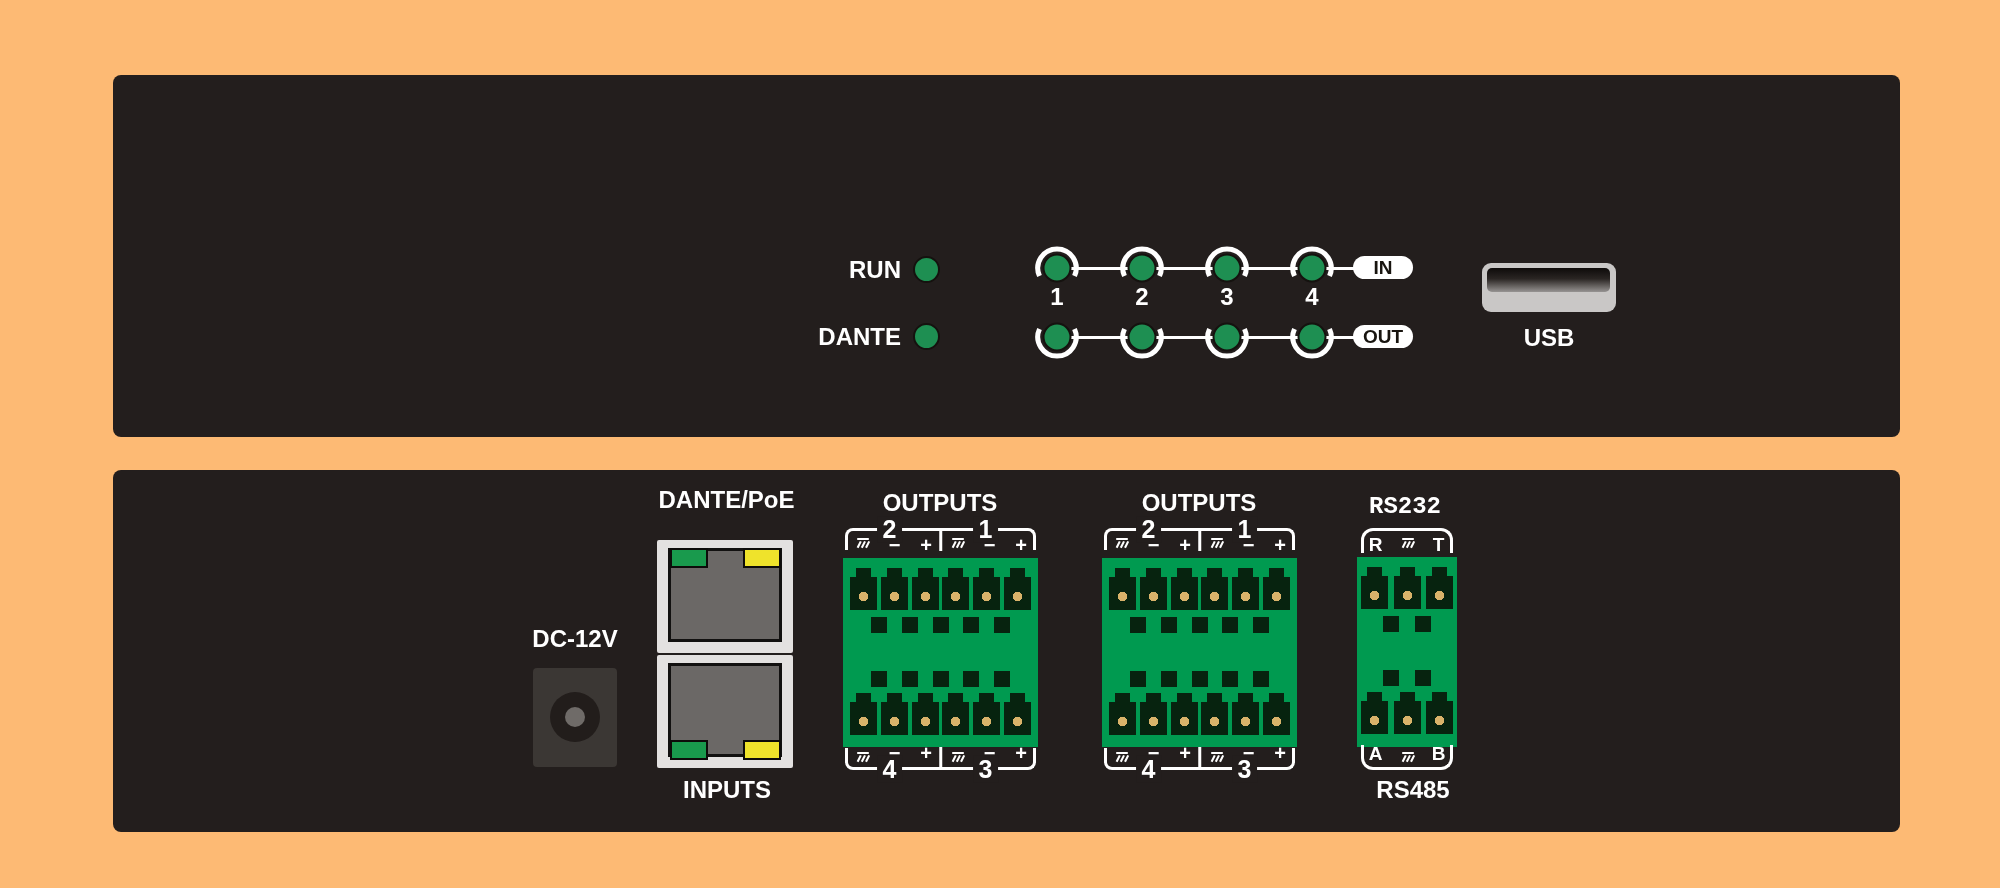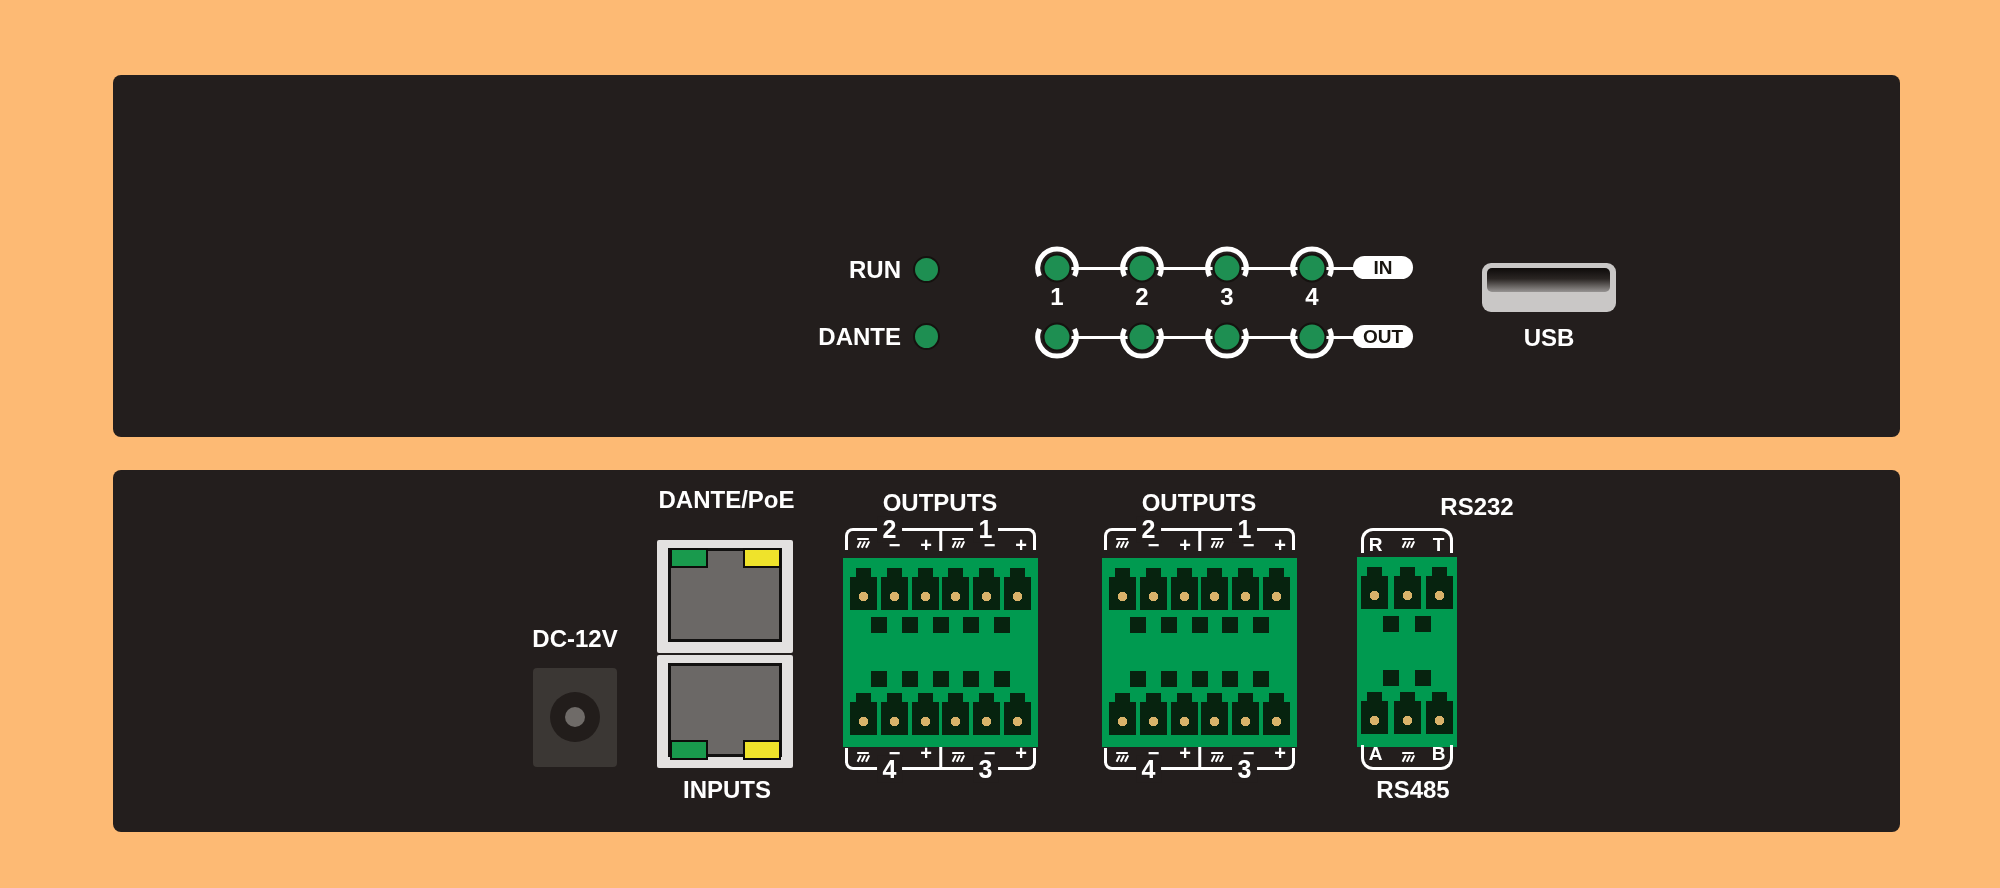--- a/index.html
+++ b/index.html
@@ -302,21 +302,21 @@
             <path d="M2.2 3 H13.8 M2.6 11.8 L5.8 5.4 M6.8 11.8 L10 5.4 M11 11.8 L14.2 5.4" stroke="#fff" stroke-width="2.1" fill="none"></path>
           </svg>
         </span>
       <span class="tlab" style="left:141.5px;">−</span>
       <span class="tlab" style="left:173px;">+</span>
       <span class="bdiv"></span>
       <span class="bnum" style="left:41.5px;">4</span>
       <span class="bnum" style="left:137.5px;">3</span>
     </div>
 
-    <div class="ptitle" style="left:1264px;top:24px;">RS232</div>
+    <div class="ptitle" style="left:1192px;top:24px;font-family:Liberation Mono, monospace;">RS232</div>
     <div class="brk rtop w3" style="left:1248px;top:58px;">
       <span class="tlab" style="left:11.5px;font-size:19px;">R</span>
       <span class="tlab" style="left:43.5px;">
           <svg class="gicon" width="16" height="14" viewBox="0 0 16 14">
             <path d="M2.2 3 H13.8 M2.6 11.8 L5.8 5.4 M6.8 11.8 L10 5.4 M11 11.8 L14.2 5.4" stroke="#fff" stroke-width="2.1" fill="none"></path>
           </svg>
         </span>
       <span class="tlab" style="left:74.5px;font-size:19px;">T</span>
     </div>
     <div class="tblock g3" style="left:1244px;top:87px;">

